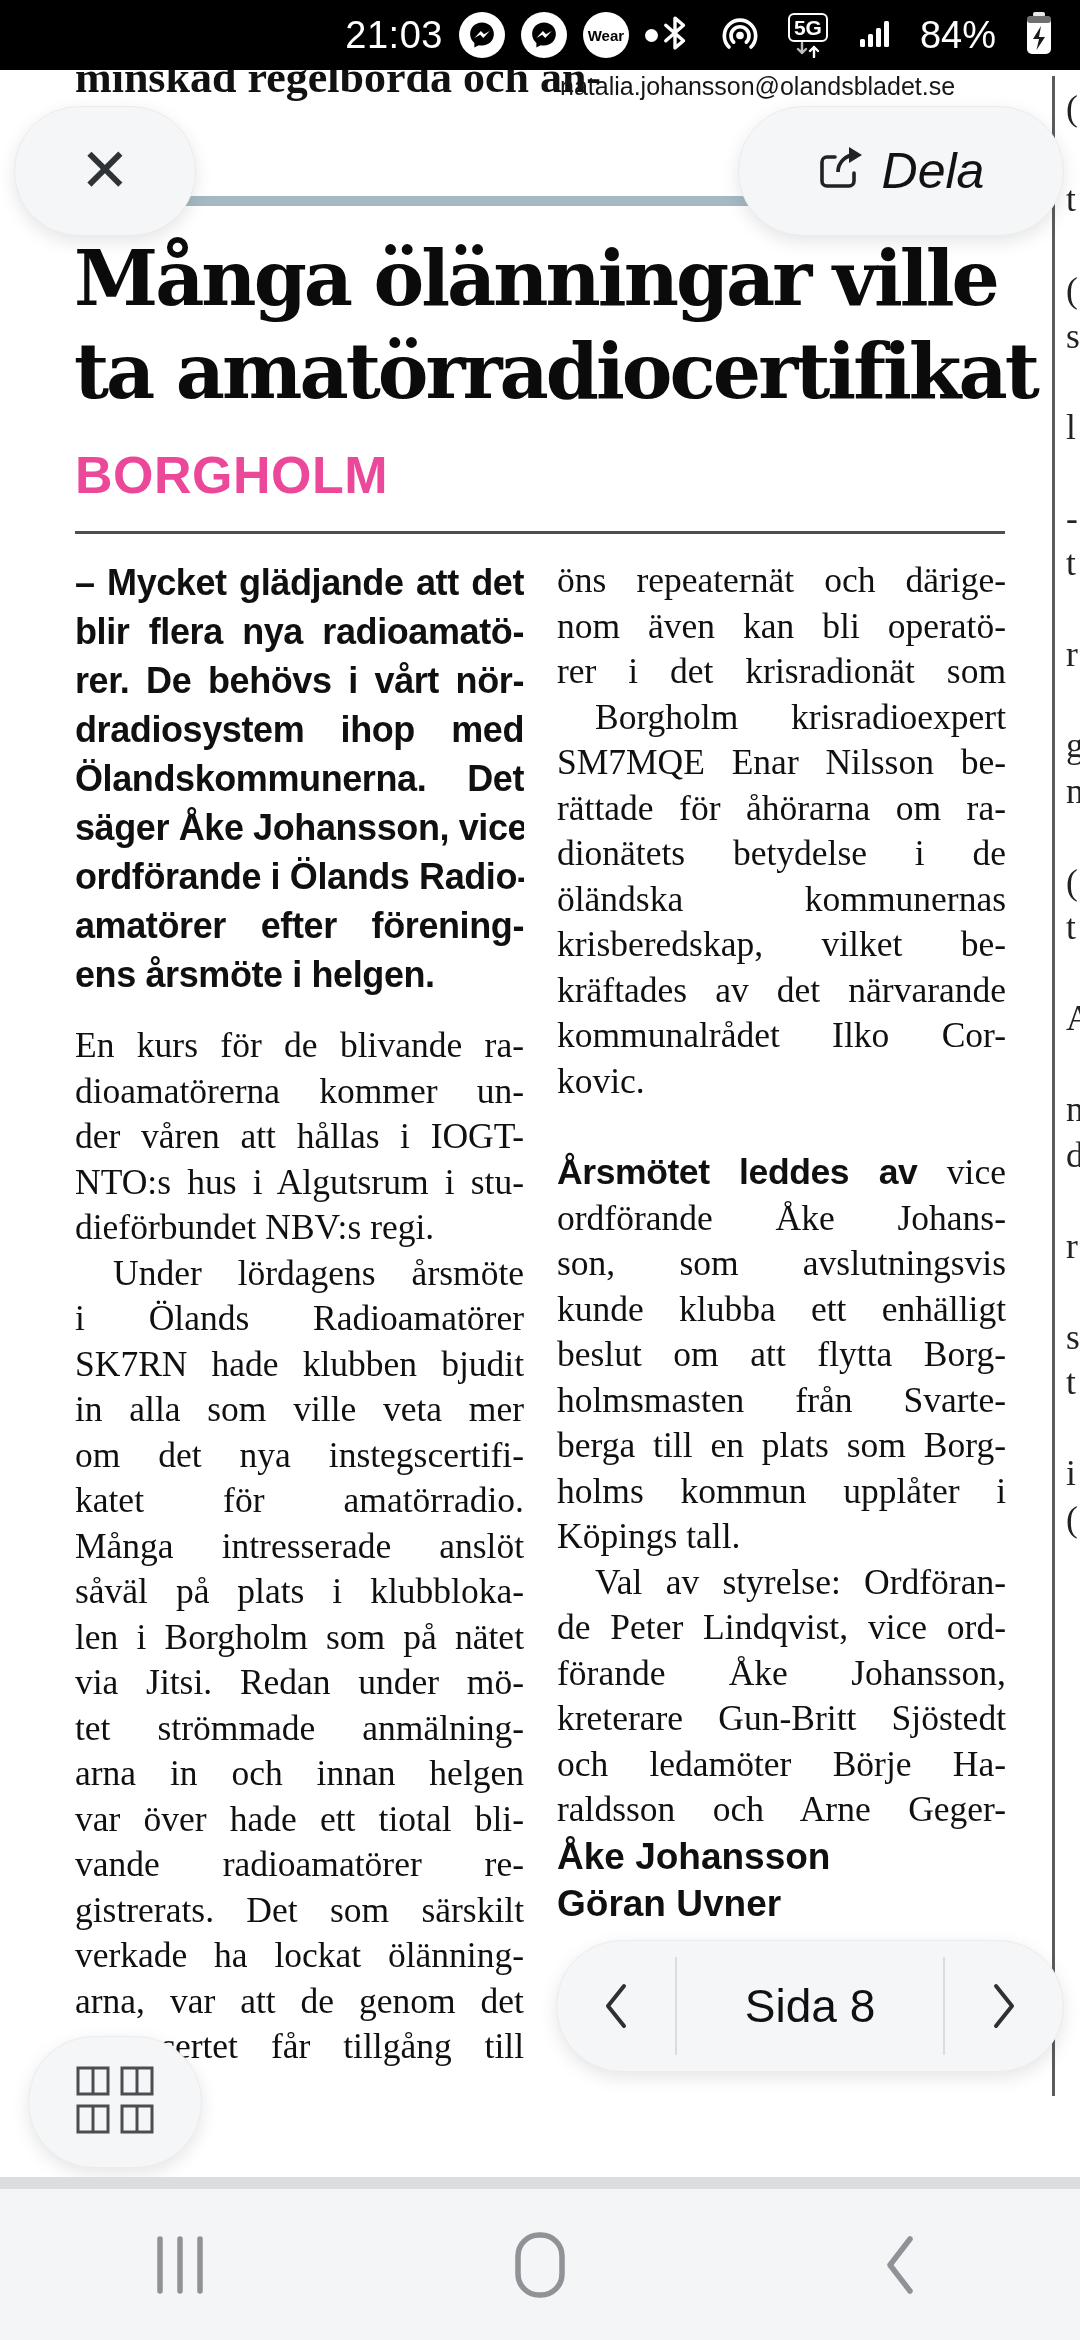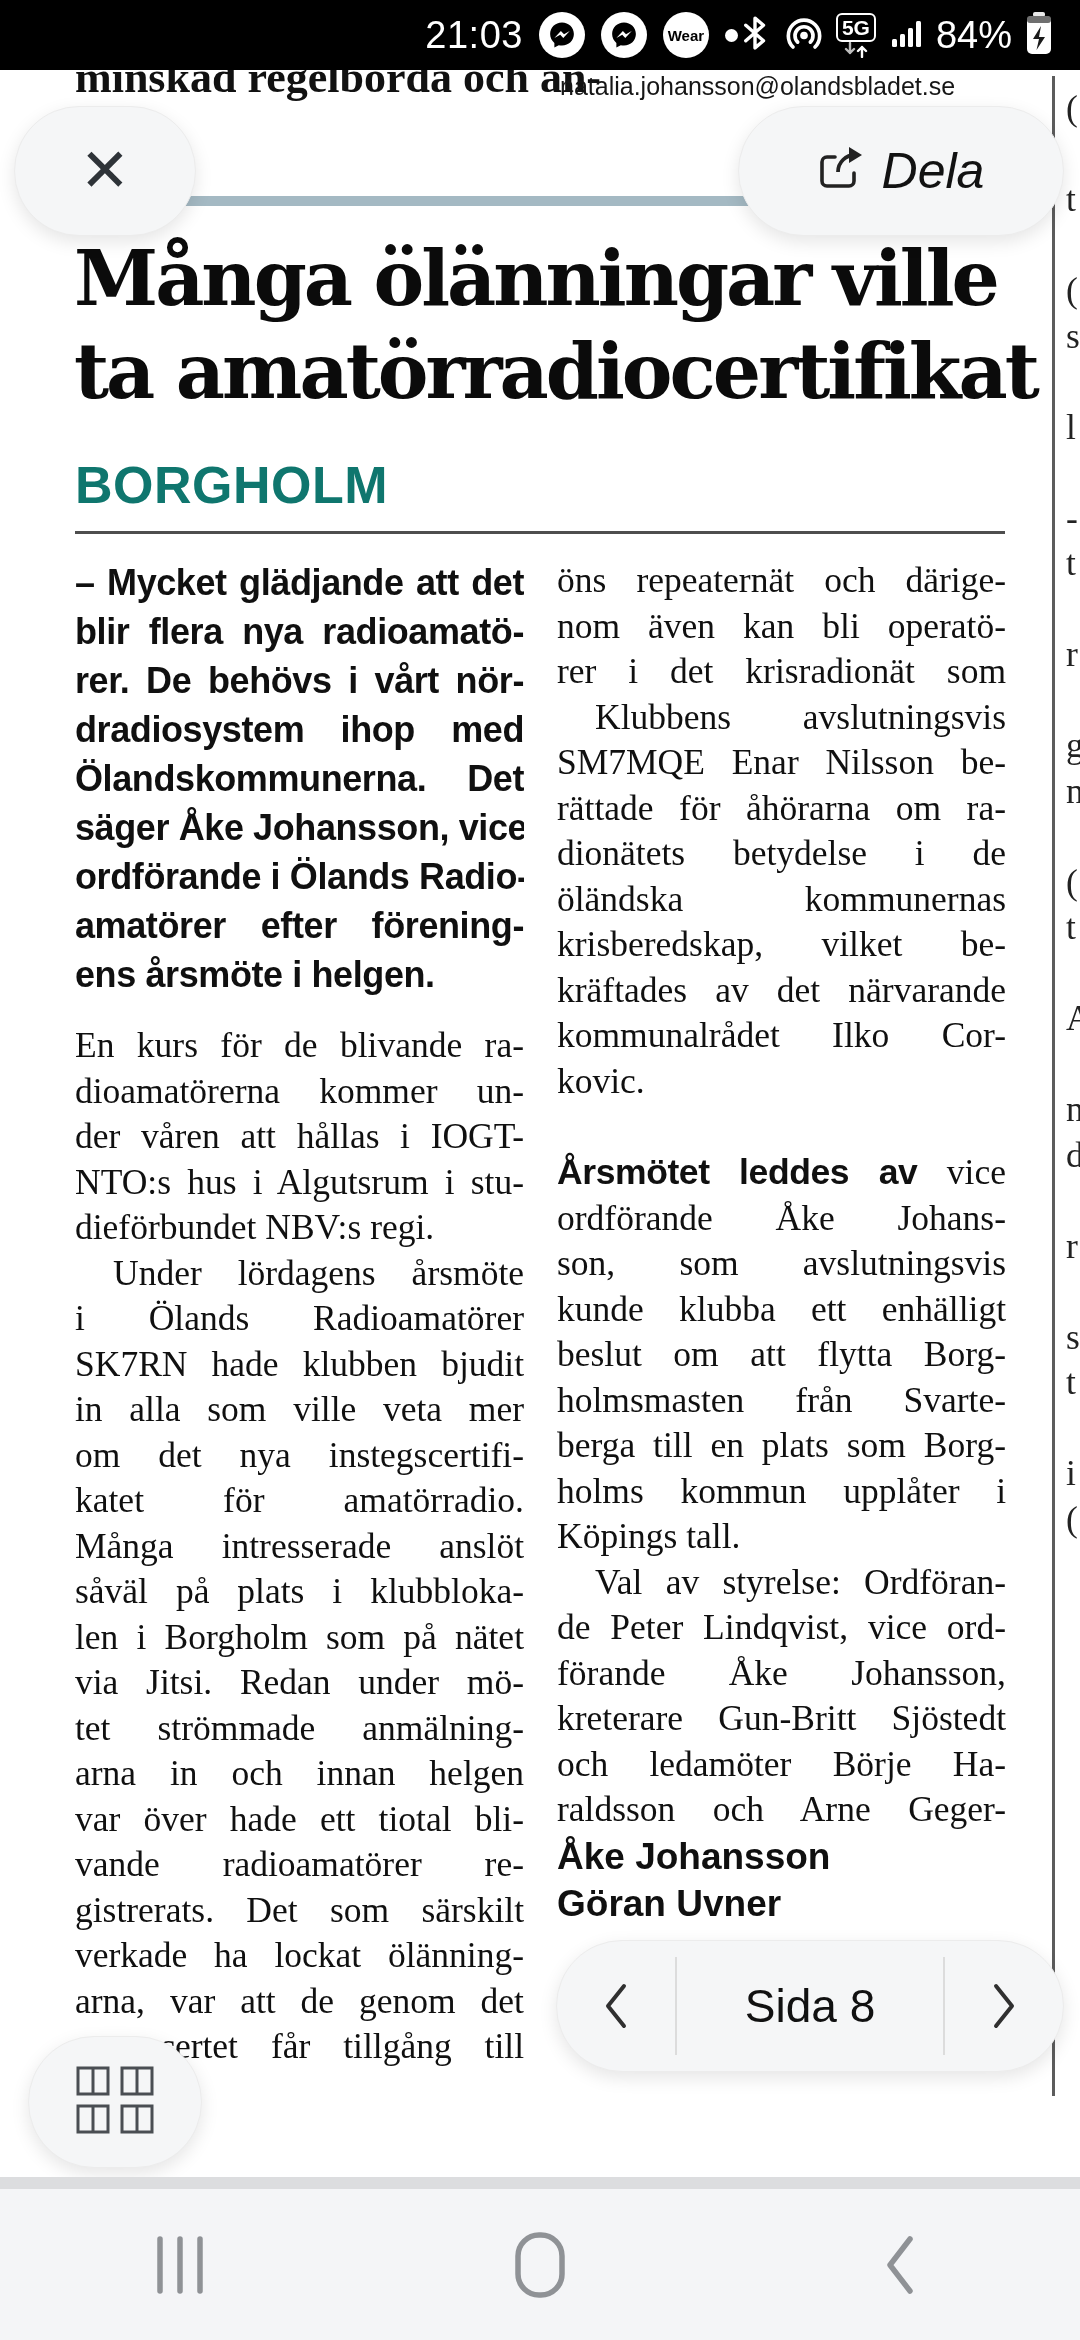--- a/index.html
+++ b/index.html
@@ -3,21 +3,21 @@
 <meta charset="utf-8">
 <style>
   html,body{margin:0;padding:0;background:#222;}
   .screen{position:relative;width:1080px;height:2340px;background:#ffffff;overflow:hidden;
           font-family:"Liberation Sans",sans-serif;}
 
   
   .statusbar{position:absolute;left:0;top:0;width:1080px;height:70px;background:#000;color:#fff;
              display:flex;align-items:center;justify-content:flex-end;z-index:50;}
   .sb-left{display:flex;align-items:center;gap:16px;padding-left:72px;}
-  .sb-right{display:flex;align-items:center;gap:12px;padding-right:26px;}
+  .sb-right{display:flex;align-items:center;gap:28px;padding-right:26px;}
   .sb-time{font-size:38px;letter-spacing:0.5px;}
   .sb-bubble{width:46px;height:46px;border-radius:50%;background:#fff;display:flex;align-items:center;justify-content:center;}
   .sb-dot{width:13px;height:13px;border-radius:50%;background:#fff;}
   .wear-label{color:#000;font-size:15px;font-weight:700;}
   .sb-batt-txt{font-size:38px;}
   .fiveg{display:flex;flex-direction:column;align-items:center;line-height:1;}
   .fiveg .box{border:2.5px solid #fff;border-radius:6px;font-size:21px;font-weight:700;padding:2px 4px;}
 
   
   .top-remnant{position:absolute;left:75px;top:52px;font-family:"Liberation Serif",serif;font-weight:700;
@@ -30,21 +30,21 @@
   .close-pill{left:14px;top:106px;width:180px;height:128px;}
   .close-x{font-size:60px;color:#2e3338;line-height:1;}
   .share-pill{left:738px;top:106px;width:324px;height:128px;gap:16px;}
   .share-label{font-size:50px;color:#121212;font-style:italic;}
   .top-divider{position:absolute;left:90px;top:196px;width:820px;height:10px;background:#a4b9c3;z-index:10;}
 
   
   .headline{position:absolute;left:74px;top:232px;z-index:5;}
   .headline .hl{font-family:"DejaVu Serif",serif;font-weight:700;font-size:76px;line-height:93px;
                 letter-spacing:-3px;color:#0b0b0b;white-space:nowrap;}
-  .section-label{position:absolute;left:75px;top:455px;font-size:52px;font-weight:700;color:#0f766e;
+  .section-label{position:absolute;left:75px;top:445px;font-size:52px;font-weight:700;color:#ec4899;
                  letter-spacing:0.5px;z-index:5;}
   .section-rule{position:absolute;left:75px;top:531px;width:930px;height:3px;background:#4e4e4e;z-index:5;}
 
   
   .col{position:absolute;top:558px;width:449px;z-index:5;}
   .col-left{left:75px;}
   .col-right{left:557px;}
   .ln{font-family:"Liberation Serif",serif;font-size:35.5px;line-height:45.5px;color:#101010;
       white-space:nowrap;text-align-last:justify;overflow:hidden;}
   .ln.i{font-family:"Liberation Sans",sans-serif;font-weight:700;font-size:36px;line-height:49px;letter-spacing:-0.4px;}
@@ -191,21 +191,21 @@
       <div class="ln b">vande radioamatörer re-</div>
       <div class="ln b">gistrerats. Det som särskilt</div>
       <div class="ln b">verkade ha lockat ölänning-</div>
       <div class="ln b">arna, var att de genom det</div>
       <div class="ln b">nya certet får tillgång till</div>
     </div>
   <div class="col col-right">
       <div class="ln b">öns repeaternät och därige-</div>
       <div class="ln b">nom även kan bli operatö-</div>
       <div class="ln b">rer i det krisradionät som</div>
-      <div class="ln b ind">Klubbens avslutningsvis</div>
+      <div class="ln b ind">Borgholm krisradioexpert</div>
       <div class="ln b">SM7MQE Enar Nilsson be-</div>
       <div class="ln b">rättade för åhörarna om ra-</div>
       <div class="ln b">dionätets betydelse i de</div>
       <div class="ln b">öländska kommunernas</div>
       <div class="ln b">krisberedskap, vilket be-</div>
       <div class="ln b">kräftades av det närvarande</div>
       <div class="ln b">kommunalrådet Ilko Cor-</div>
       <div class="ln b last">kovic.</div>
       <div class="ln b" style="margin-top: 46px;"><span class="bp">Årsmötet leddes av </span>vice</div>
       <div class="ln b">ordförande Åke Johans-</div>

